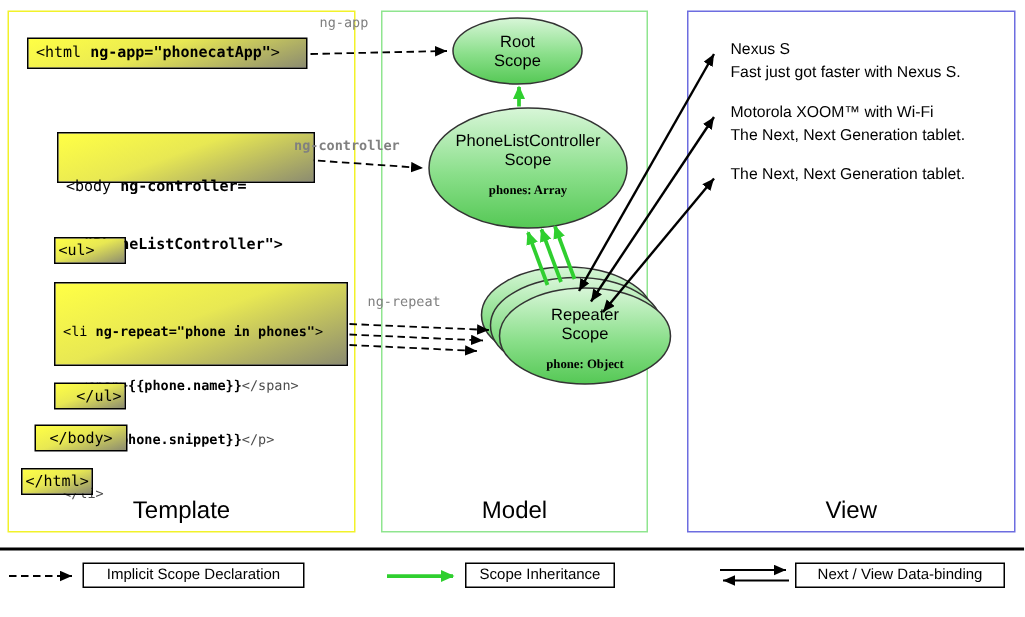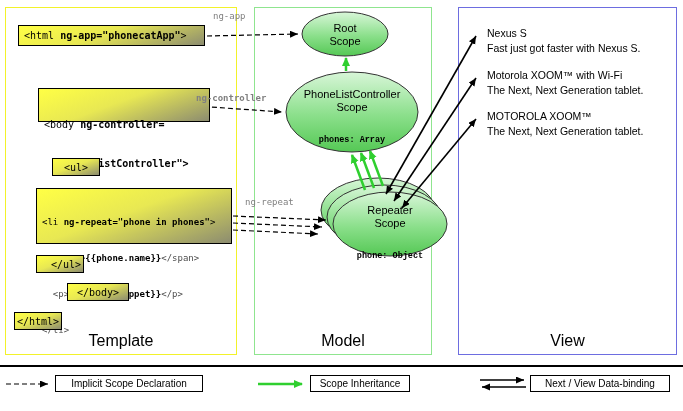--- a/index.html
+++ b/index.html
@@ -19,39 +19,39 @@
 
   
   .codebox { position:absolute; border:1px solid #000; color:#000;
              background:linear-gradient(160deg,#ffff45 0%,#e8e853 45%,#8c8c70 100%);
              font-family:"DejaVu Sans Mono", monospace; font-size:10px; line-height:13px;
              padding:3px 5px; white-space:pre; }
   .codebox b { font-weight:bold; }
   .codebox .dim { color:#4d4d4d; }
   #code-html-open  { left:18px; top:25px;  width:187px; height:21px; }
   #code-body-open  { left:23px; top:88px;  width:172px; height:34px;margin-left:15px; }
-  #code-ul-open    { left:36px; top:158px; width:48px;  height:18px; text-align:center; padding:2px;margin-left:16px; }
+  #code-ul-open    { left:36px; top:158px; width:48px;  height:18px; text-align:left; padding:2px; }
   #code-li         { left:36px; top:188px; width:196px; height:56px; font-size:9px; line-height:12px; padding:3px 5px; }
   #code-ul-close   { left:36px; top:255px; width:48px;  height:18px; text-align:right; padding:2px; }
-  #code-body-close { left:23px; top:283px; width:62px;  height:18px; text-align:center; padding:2px;margin-left:44px; }
+  #code-body-close { left:23px; top:283px; width:62px;  height:18px; text-align:center; padding:2px; }
   #code-html-close { left:14px; top:312px; width:48px;  height:18px; text-align:center; padding:2px; }
 
   
   .arrow-label { position:absolute; font-family:"DejaVu Sans Mono", monospace;
                  font-size:9px; color:#808080; }
   #label-ng-app        { left:213px; top:11px; }
   #label-ng-controller { left:196px; top:93px;font-weight:bold; }
   #label-ng-repeat     { left:245px; top:197px; }
 
   
   .scope-text { position:absolute; text-align:center; font-size:11px; line-height:13px; color:#000; }
   #root-scope-text { left:301px; top:22px;  width:88px; }
   #plc-scope-text  { left:286px; top:88px;  width:132px; }
   #rep-scope-text  { left:333px; top:204px; width:114px; }
-  .scope-prop { font-family:Liberation Mono, monospace; font-size:8.5px; font-weight:bold; margin-top:20px; }
+  .scope-prop { font-family:Liberation Serif, serif; font-size:8.5px; font-weight:bold; margin-top:6px; }
 
   
   .view-item { position:absolute; left:487px; width:186px; font-size:10.5px; line-height:13px; color:#000; }
   .view-item .vtitle { margin-bottom:2px; }
   #view-item-0 { top:27px; }
   #view-item-1 { top:69px; }
   #view-item-2 { top:110px; }
 
   
   .legend-box { position:absolute; top:375px; height:17px; border:1px solid #000; background:#fff;
@@ -162,21 +162,20 @@
 
   <div class="view-item" id="view-item-0">
     <div class="vtitle">Nexus S</div>
     <div class="vdesc">Fast just got faster with Nexus S.</div>
   </div>
   <div class="view-item" id="view-item-1">
     <div class="vtitle">Motorola XOOM™ with Wi-Fi</div>
     <div class="vdesc">The Next, Next Generation tablet.</div>
   </div>
   <div class="view-item" id="view-item-2">
-    <div class="vtitle">MOTOROLA XOOM™</div>
     <div class="vdesc">The Next, Next Generation tablet.</div>
   </div>
 
   <div class="legend-box" id="legend-box-1">Scope Inheritance</div>
   <div class="legend-box" id="legend-box-0">Implicit Scope Declaration</div>
   <div class="legend-box" id="legend-box-2">Next / View Data-binding</div>
 
 </div>
 
 </body></html>

